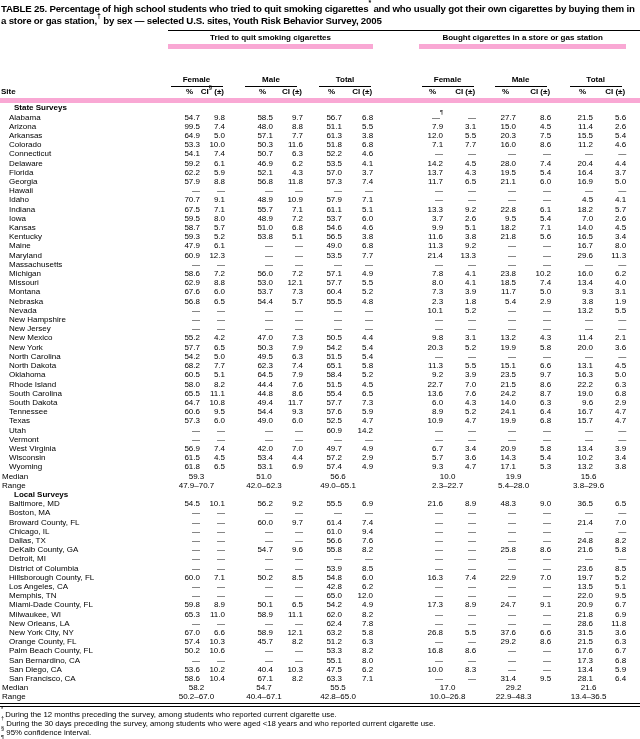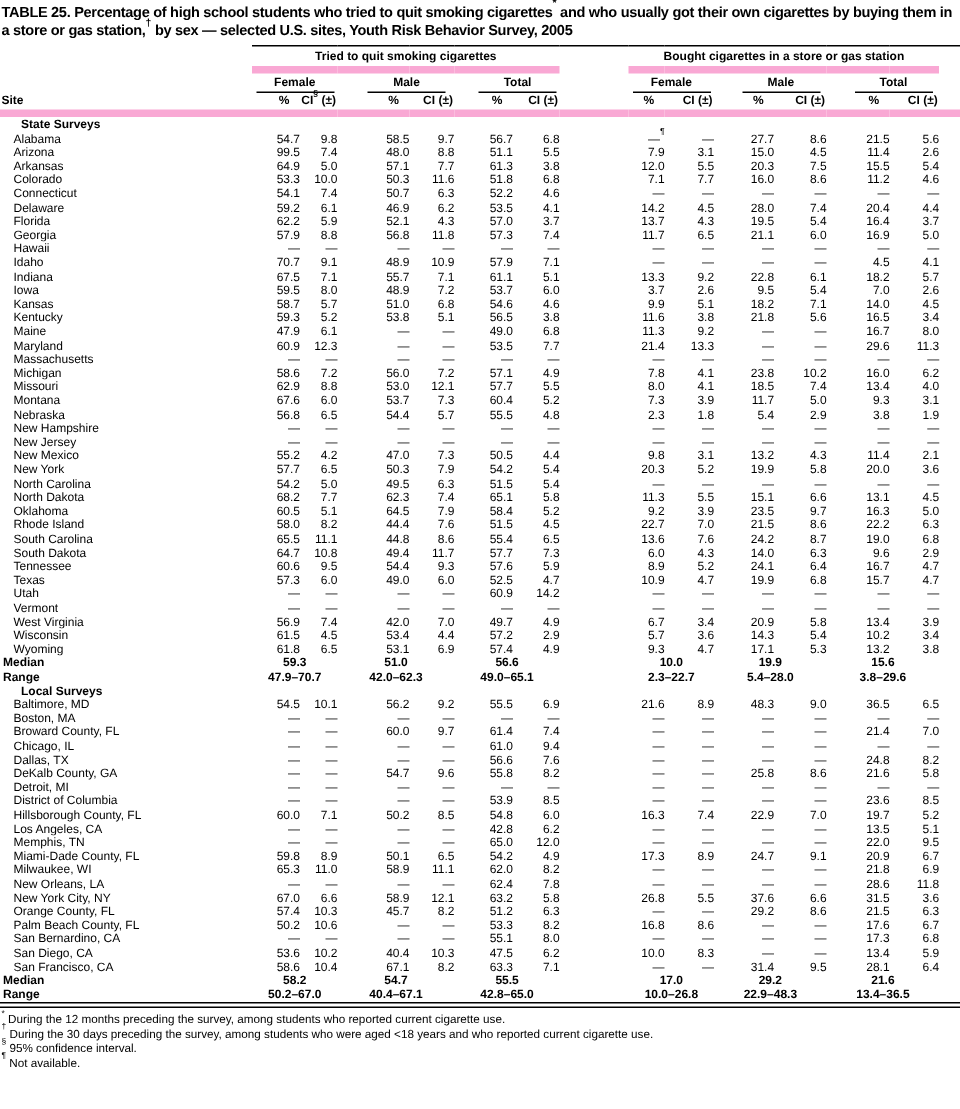--- a/index.html
+++ b/index.html
@@ -14,34 +14,34 @@
     letter-spacing:-0.2px; padding:3px 2px 3px 1px;
   }
   table { border-collapse:collapse; table-layout:fixed; width:640px; }
   thead th, thead td { padding:0; font-size:8px; font-weight:bold; vertical-align:bottom; }
   .bt { border-top:1.2px solid #000; }
   .bb { border-bottom:5px solid #f9a8d4; }
   th.group { text-align:center; padding:1px 0 1px 0; line-height:11px; }
   th.pair { text-align:center; padding-top:1px; }
   th.pair .pl {
     display:inline-block; min-width:46px; text-align:center;
-    border-bottom:1px solid #000; padding:0 3px 1px 3px; line-height:10px;
+    border-bottom:1px solid #000; padding:0 3px 1px 3px; line-height:10px;margin-top:25px;
   }
   th.gpad { padding-left:14px; }
   th.site-h { text-align:left; padding:0 0 1px 1px; line-height:10px; }
   th.num-h { text-align:right; padding:0 1px 1px 0; line-height:10px; white-space:nowrap; }
   th.pct-h { padding-right:7px; }
   tbody td {
     font-size:8px; line-height:9.2px; height:9.2px; padding:0;
     white-space:nowrap; vertical-align:bottom;
   }
   td.site { text-align:left; padding-left:9px; overflow:hidden; }
   td.num { text-align:right; }
   tr.section td { font-weight:bold; padding-left:14px; }
-  tr.summary td { font-weight:bold;margin-left:44px; }
+  tr.summary td { font-weight:normal;margin-left:44px; }
   td.sum-site { text-align:left; padding-left:2px; }
   td.pairv { text-align:center; }
   .double-rule { border-top:1px solid #000; border-bottom:1px solid #000; height:2px; margin-top:1px; }
   .footnotes { padding:3px 2px 0 1px; }
   .fn { font-size:7.8px; line-height:9.4px; }
   sup { font-size:0.72em; line-height:0; position:relative; top:-0.35em; }
 </style>
 </head>
 <body>
 
@@ -458,20 +458,37 @@
           <td></td>
           <td class="num">2.3</td>
           <td class="num">1.8</td>
           <td class="num">5.4</td>
           <td class="num">2.9</td>
           <td class="num">3.8</td>
           <td class="num">1.9</td>
           <td></td>
         </tr>
         <tr>
+          <td class="site">Nevada</td>
+          <td class="num">—</td>
+          <td class="num">—</td>
+          <td class="num">—</td>
+          <td class="num">—</td>
+          <td class="num">—</td>
+          <td class="num">—</td>
+          <td></td>
+          <td class="num">10.1</td>
+          <td class="num">5.2</td>
+          <td class="num">—</td>
+          <td class="num">—</td>
+          <td class="num">13.2</td>
+          <td class="num">5.5</td>
+          <td></td>
+        </tr>
+        <tr>
           <td class="site">New Hampshire</td>
           <td class="num">—</td>
           <td class="num">—</td>
           <td class="num">—</td>
           <td class="num">—</td>
           <td class="num">—</td>
           <td class="num">—</td>
           <td></td>
           <td class="num">—</td>
           <td class="num">—</td>

